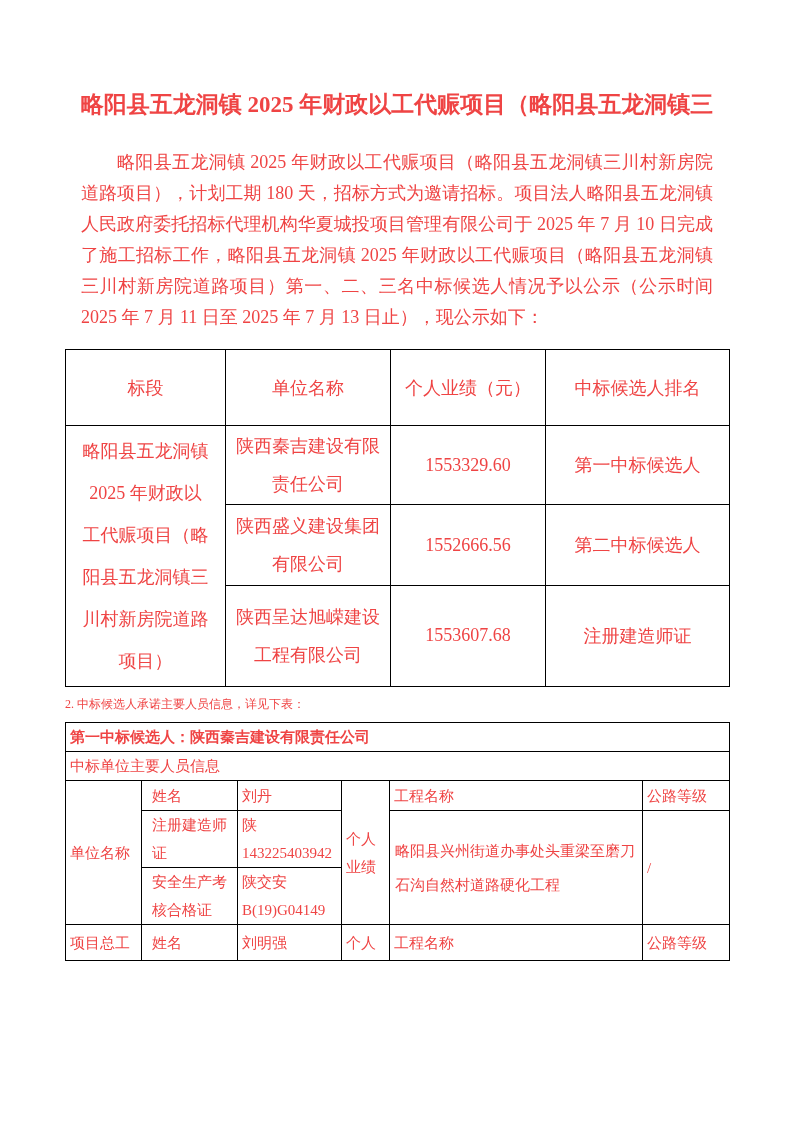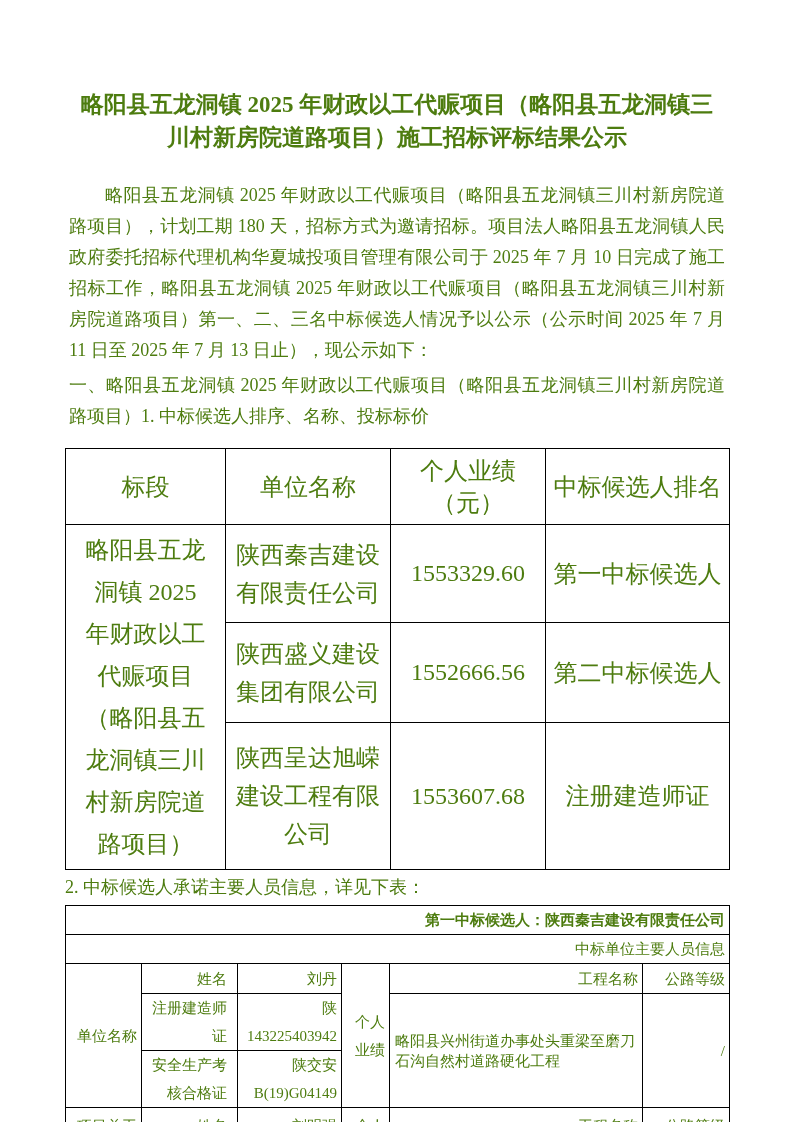--- a/index.html
+++ b/index.html
@@ -3,79 +3,77 @@
 <meta charset="utf-8">
 <style>
   html,body{margin:0;padding:0;background:#ffffff;}
   .page{
     position:relative;
     width:793px;height:1122px;
     background:#ffffff;
     box-sizing:border-box;
     padding:88px 64px 0 65px;
     font-family:"Liberation Serif","DejaVu Serif",serif;
-    color:#4d7c0f;
+    color:#ef4444;
     overflow:hidden;
   }
   h1.doc-title{
     margin:0 0 26px 0;
     font-size:23px;
     font-weight:bold;
     text-align:center;
     line-height:33px;
   }
   h1.doc-title .tl{display:block;}
   p.body-text{
-    margin:4px;
+    margin:16px;
     font-size:18px;
     line-height:31px;
     text-align:justify;
   }
   p.indent{text-indent:2em;}
   p.note{
     margin:3px 0 4px 0;
-    font-size:18px;
+    font-size:12px;
     line-height:28px;
   }
   table{border-collapse:collapse;table-layout:fixed;width:664px;}
   td,th{border:1px solid #000;box-sizing:border-box;}
   
-  .t1{margin-top:16px;font-size:24px;}
+  .t1{margin-top:16px;font-size:18px;}
   .t1 th{font-weight:normal;text-align:center;vertical-align:middle;height:76px;padding:0 4px;}
   .t1 td{text-align:center;vertical-align:middle;padding:4px 4px;}
   .t1 tr.r1 td{height:76px;}
   .t1 tr.r2 td{height:78px;}
   .t1 tr.r3 td{height:98px;}
   .t1 .section-cell{line-height:42px;padding:4px 16px;}
   .t1 .company-cell{line-height:38px;padding:0 10px;}
   
   .t2{font-size:15px;}
-  .t2 td{text-align:right;vertical-align:middle;padding:0 4px;line-height:28px;}
+  .t2 td{text-align:left;vertical-align:middle;padding:0 4px;line-height:28px;}
   .t2 tr.p1 td{height:26px;font-weight:bold;}
   .t2 tr.p2 td{height:27px;}
   .t2 tr.p3 td{height:30px;}
   .t2 tr.p4 td{height:57px;}
   .t2 tr.p5 td{height:55px;margin-top:20px;}
   .t2 tr.p6 td{height:36px;}
   .t2 .label-cell{padding:0 10px;}
-  .t2 .project-cell{text-align:left;padding:0 5px;line-height:20px;}
+  .t2 .project-cell{text-align:left;padding:0 5px;line-height:34px;}
 </style>
 </head>
 <body>
 
 <div class="page">
 
   <h1 class="doc-title">
     <span class="tl">略阳县五龙洞镇 2025 年财政以工代赈项目（略阳县五龙洞镇三</span>
-    <span class="tl">川村新房院道路项目）施工招标评标结果公示</span>
   </h1>
 
   <p class="body-text indent">略阳县五龙洞镇 2025 年财政以工代赈项目（略阳县五龙洞镇三川村新房院道路项目），计划工期 180 天，招标方式为邀请招标。项目法人略阳县五龙洞镇人民政府委托招标代理机构华夏城投项目管理有限公司于 2025 年 7 月 10 日完成了施工招标工作，略阳县五龙洞镇 2025 年财政以工代赈项目（略阳县五龙洞镇三川村新房院道路项目）第一、二、三名中标候选人情况予以公示（公示时间 2025 年 7 月 11 日至 2025 年 7 月 13 日止），现公示如下：</p>
 
-  <p class="body-text">一、略阳县五龙洞镇 2025 年财政以工代赈项目（略阳县五龙洞镇三川村新房院道路项目）1. 中标候选人排序、名称、投标标价</p>
 
   <table class="t1">
     <colgroup>
       <col style="width:160px">
         <col style="width:165px">
         <col style="width:155px">
         <col style="width:184px">
     </colgroup>
     <tbody>
         <tr>

